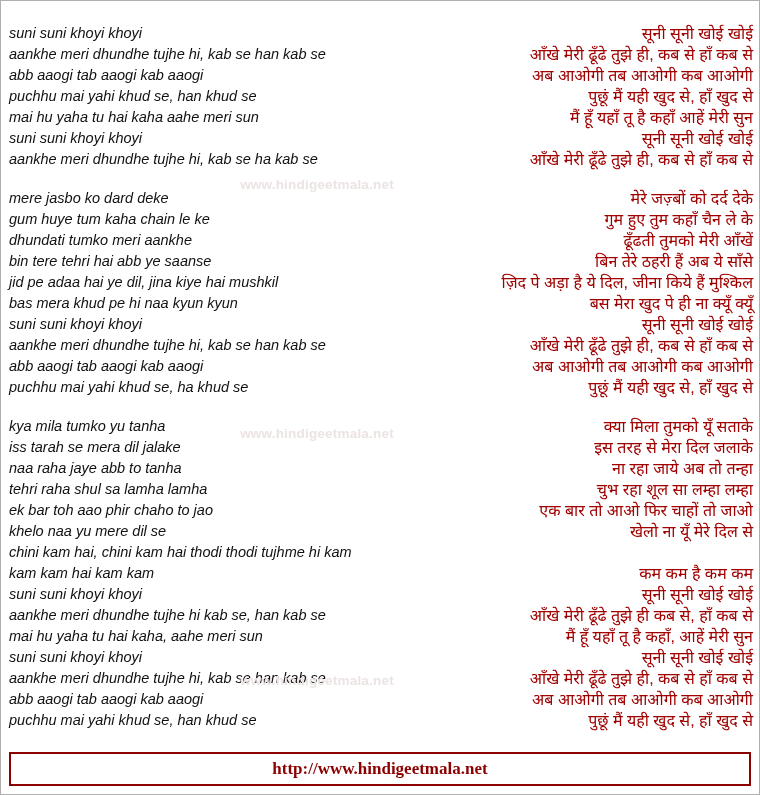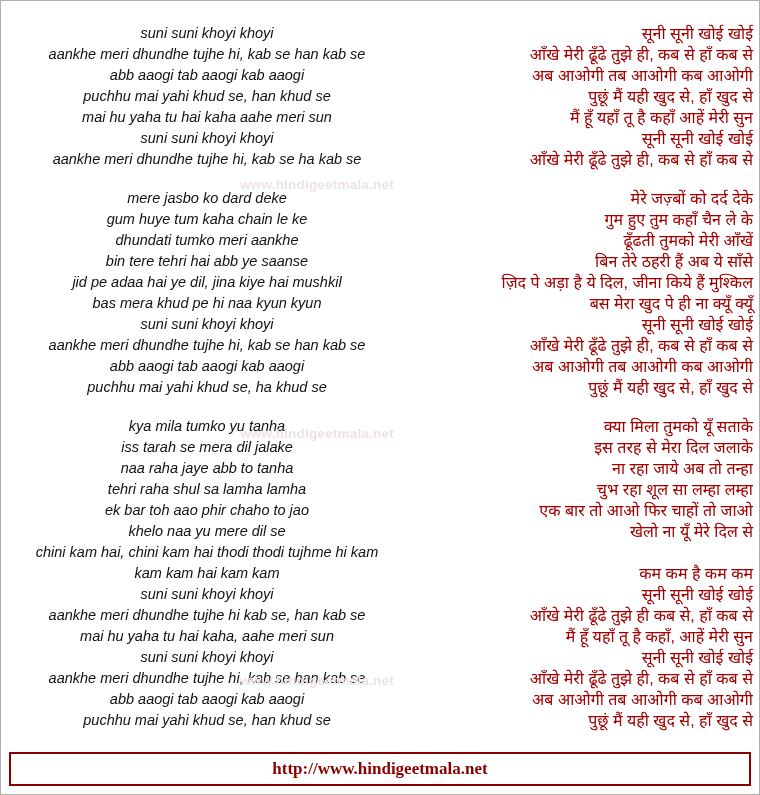--- a/index.html
+++ b/index.html
@@ -30,23 +30,23 @@
     margin-bottom: 18px;
   }
   .line-row {
     position: relative;
     display: block;
     height: 21px;
     line-height: 21px;
   }
   .lat {
     position: absolute;
-    left: 16px;
+    left: 8px;
     width: 380px;
-    text-align: center;
+    text-align: left;
     font-style: italic;
     font-size: 14.5px;
     color: #111111;
     white-space: nowrap;
   }
   .dev {
     position: absolute;
     left: 380px;
     width: 372px;
     text-align: right;

